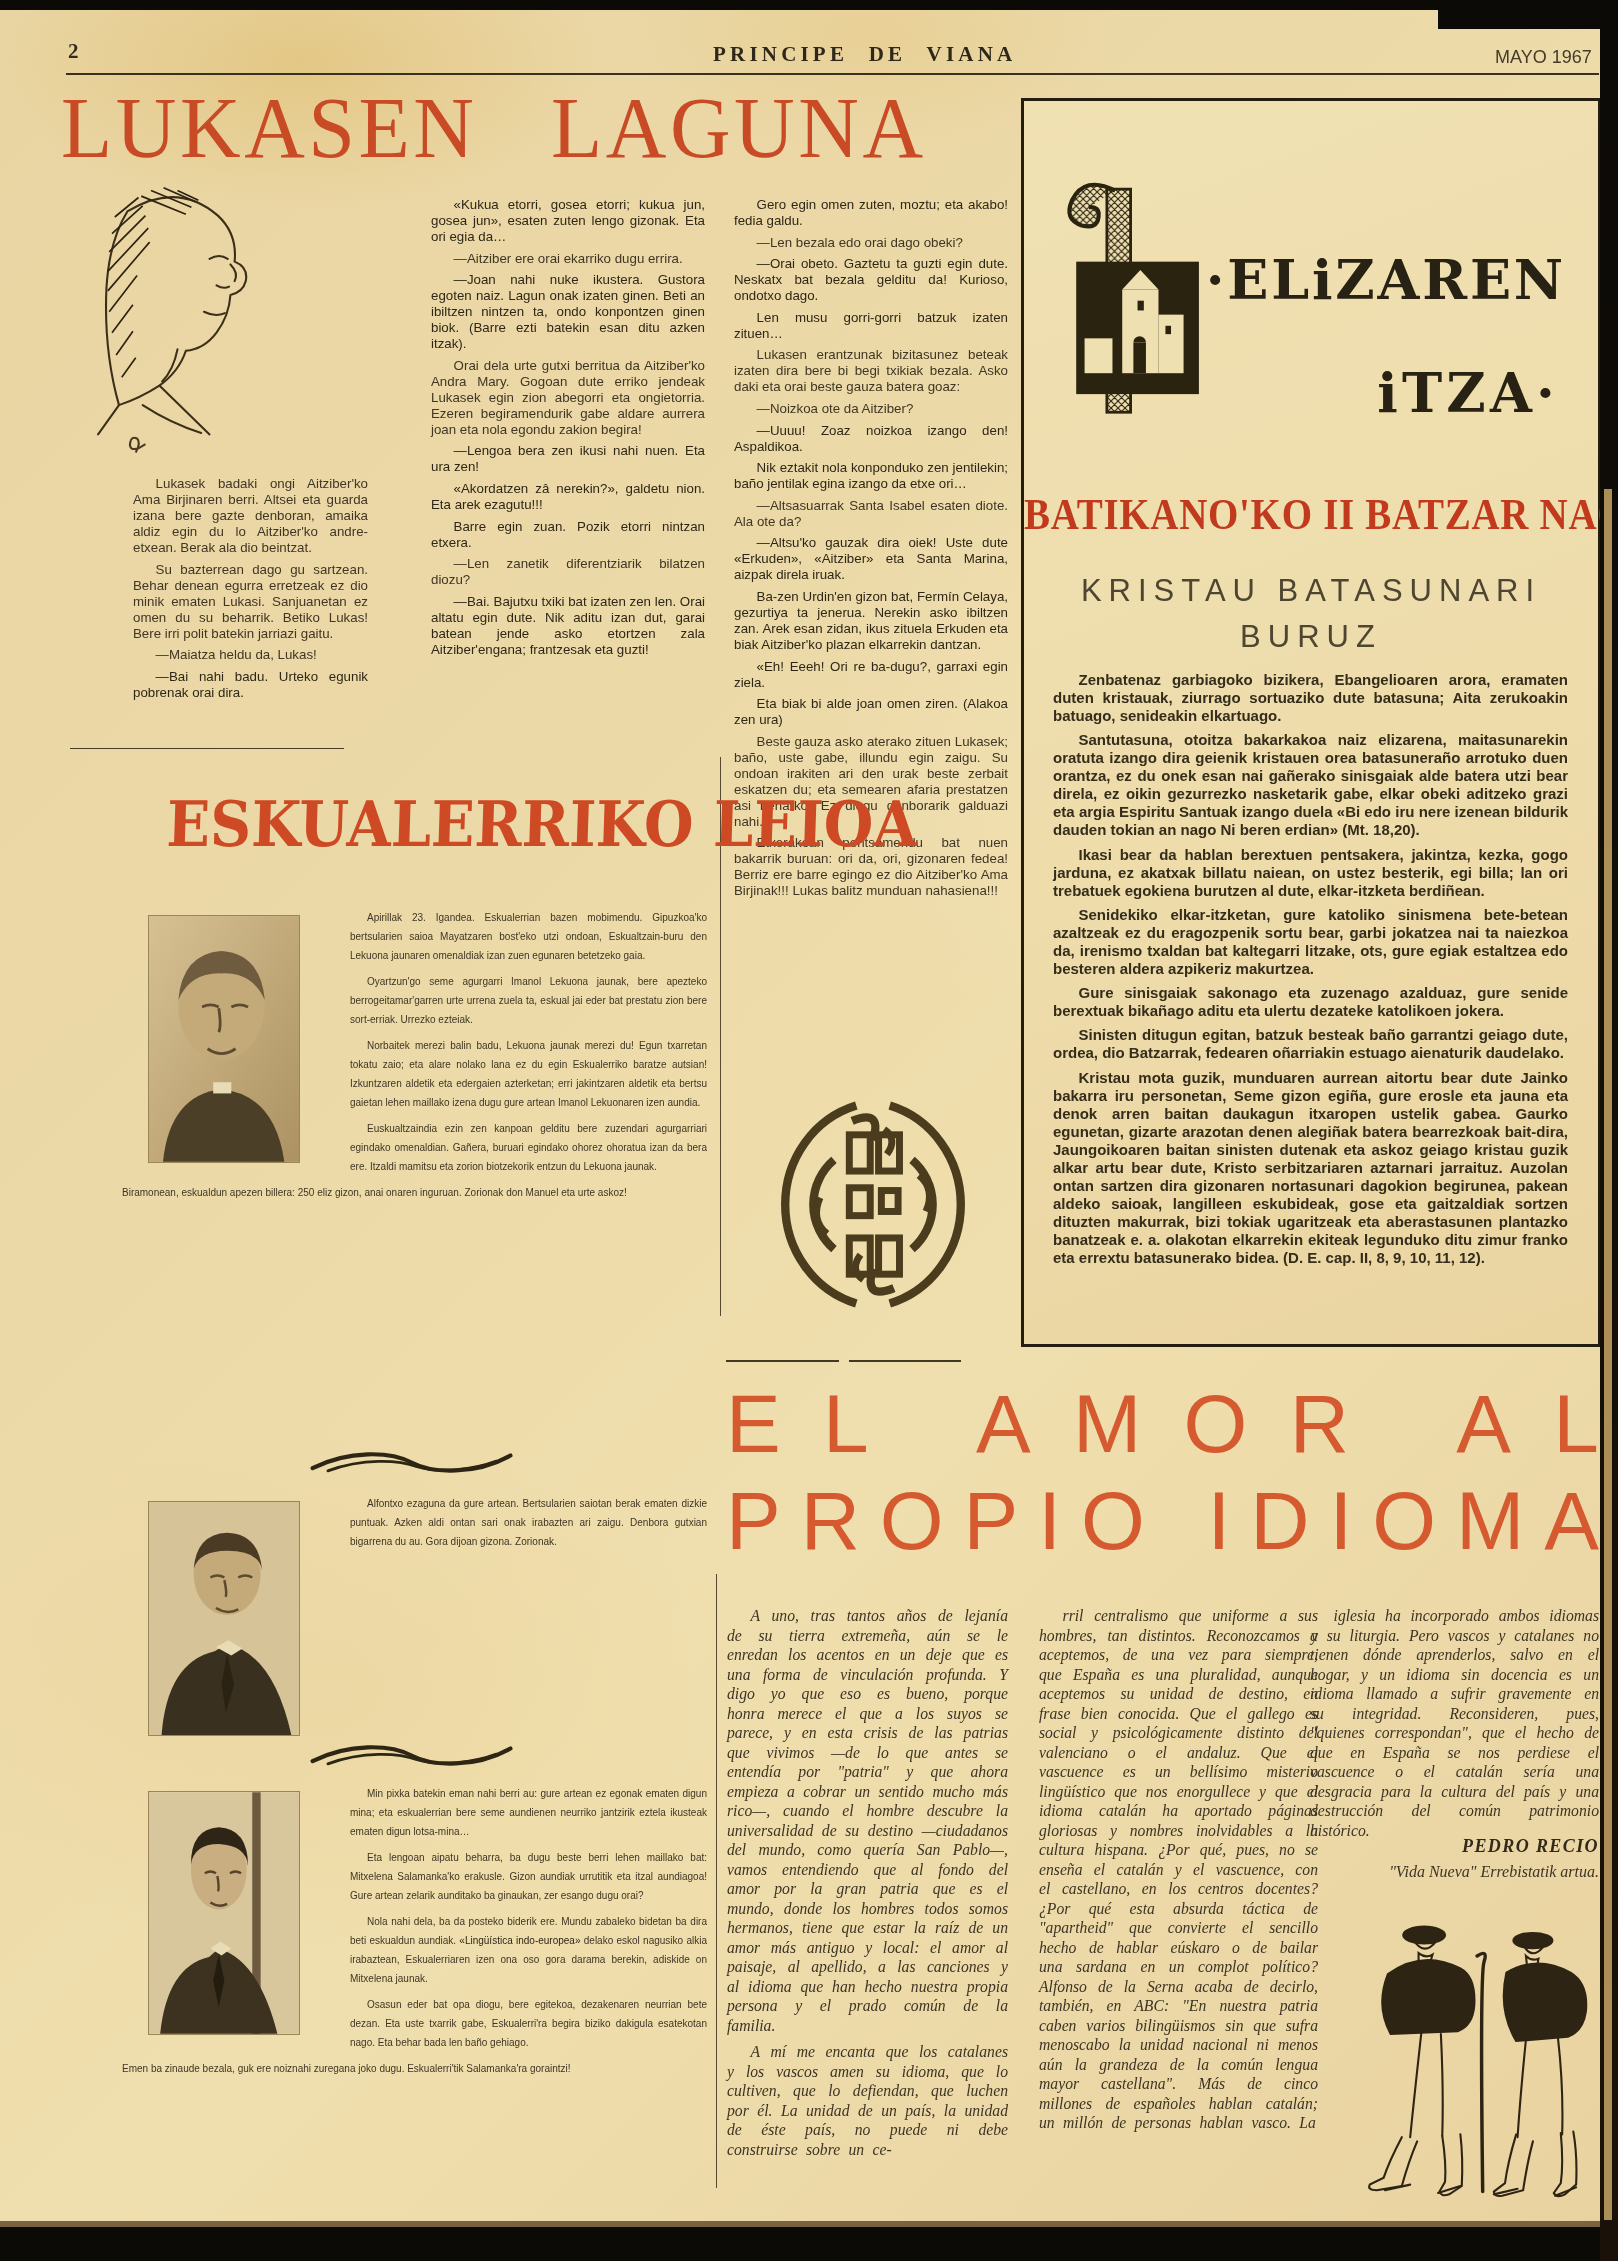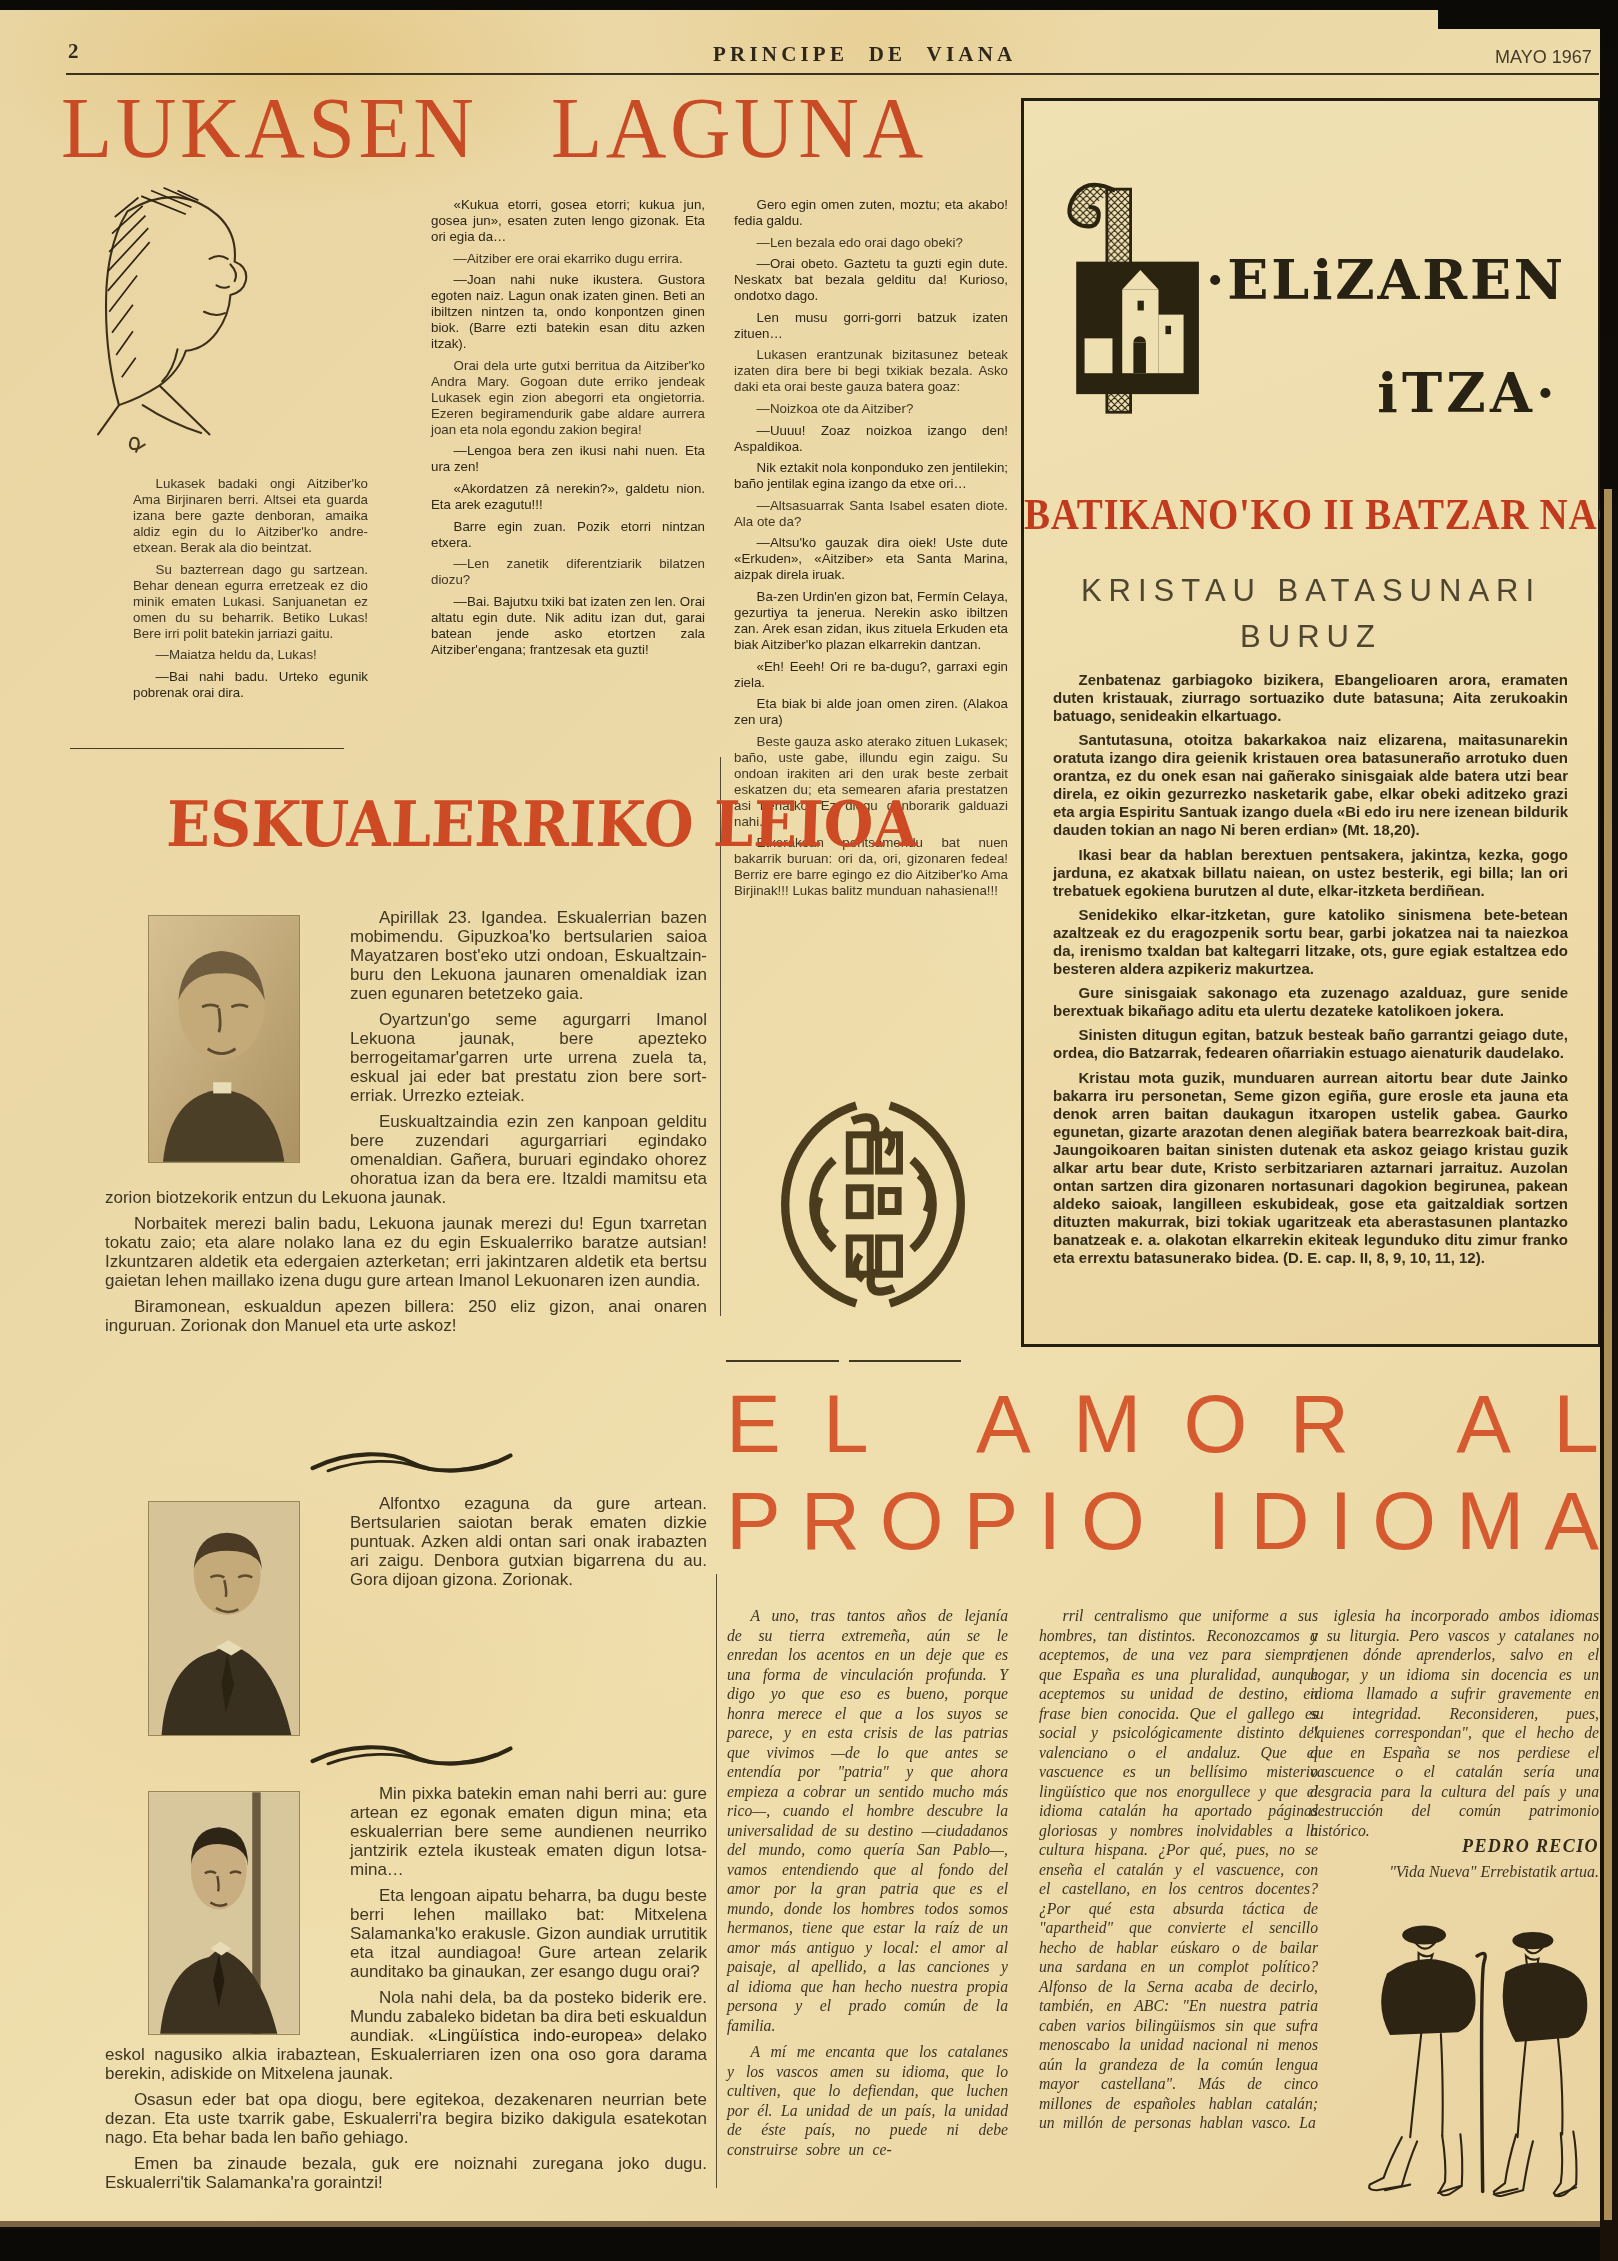--- a/index.html
+++ b/index.html
@@ -83,21 +83,21 @@
   .spcolC{left:1310px;top:1606px;width:289px;}
   .sig-name{left:1310px;top:1836px;width:289px;text-align:right;font:italic 700 18px "Liberation Serif",serif;color:#32291a;letter-spacing:1.4px;}
   .sig-src{left:1310px;top:1863px;width:289px;text-align:right;font:italic 400 16px "Liberation Serif",serif;color:#3d3424;}
 
   
   .eskual-title{
     left:168px;top:787px;width:559px;text-align:center;
     font:700 57px "DejaVu Serif",serif;color:#cd4a24;
     transform:scaleY(1.1) skewX(-2deg);transform-origin:center top;white-space:nowrap;
   }
-  .section{font-size:17px;line-height:19px;color:#3f3624;}
+  .section{font-size:10px;line-height:19px;color:#3f3624;}
   .section .para{margin-bottom:7px;}
   .sec-lekuona{left:105px;top:908px;width:602px;}
   .sec-bilbao{left:105px;top:1494px;width:602px;}
   .sec-mitxelena{left:105px;top:1784px;width:602px;}
   .photo{float:left;margin:7px 50px 8.4px 43px;border:0.7px solid #9a8557;}
   .divider{left:307px;width:209px;height:31px;}
   .div1{top:1447px;}
   .div2{top:1740px;}
 
   .sketch{left:73px;top:175px;}
@@ -324,22 +324,22 @@
         </defs>
       <ellipse cx="104" cy="128" rx="62" ry="78" fill="#c4aa79"></ellipse>
       <path d="M42,120 q6,-66 62,-70 q56,4 62,70 q-18,-40 -62,-38 q-44,-2 -62,38" fill="#6f5c3e"></path>
       <path d="M76,130 q12,-6 24,0 M118,130 q12,-6 24,0 M100,132 q4,26 0,34 M84,190 q20,14 40,0" stroke="#5d4b30" stroke-width="4" fill="none"></path>
       <path d="M20,352 q10,-96 84,-104 q76,8 90,104 Z" fill="#4c3f28"></path>
       <rect x="92" y="238" width="26" height="16" fill="#e8dcb6"></rect>
     </svg>
     <div>
         <p class="para">Apirillak 23. Igandea. Eskualerrian bazen mobimendu. Gipuzkoa'ko bertsularien saioa Mayatzaren bost'eko utzi ondoan, Eskualtzain-buru den Lekuona jaunaren omenaldiak izan zuen egunaren betetzeko gaia.</p>
         <p class="para">Oyartzun'go seme agurgarri Imanol Lekuona jaunak, bere apezteko berrogeitamar'garren urte urrena zuela ta, eskual jai eder bat prestatu zion bere sort-erriak. Urrezko ezteiak.</p>
+        <p class="para">Norbaitek merezi balin badu, Lekuona jaunak merezi du! Egun txarretan tokatu zaio; eta alare nolako lana ez du egin Eskualerriko baratze autsian! Izkuntzaren aldetik eta edergaien azterketan; erri jakintzaren aldetik eta bertsu gaietan lehen maillako izena dugu gure artean Imanol Lekuonaren izen aundia.</p>
         <p class="para">Euskualtzaindia ezin zen kanpoan gelditu bere zuzendari agurgarriari egindako omenaldian. Gañera, buruari egindako ohorez ohoratua izan da bera ere. Itzaldi mamitsu eta zorion biotzekorik entzun du Lekuona jaunak.</p>
-        <p class="para">Norbaitek merezi balin badu, Lekuona jaunak merezi du! Egun txarretan tokatu zaio; eta alare nolako lana ez du egin Eskualerriko baratze autsian! Izkuntzaren aldetik eta edergaien azterketan; erri jakintzaren aldetik eta bertsu gaietan lehen maillako izena dugu gure artean Imanol Lekuonaren izen aundia.</p>
         <p class="para">Biramonean, eskualdun apezen billera: 250 eliz gizon, anai onaren inguruan. Zorionak don Manuel eta urte askoz!</p>
       </div>
   </section>
 
   <svg class="abs divider div1" viewBox="0 0 300 44">
     <path d="M8,30 C60,4 120,6 150,22 C180,38 242,40 292,12" fill="none" stroke="#2e2614" stroke-width="6" stroke-linecap="round"></path>
     <path d="M30,34 C80,16 130,18 158,28 C190,38 240,32 272,20" fill="none" stroke="#2e2614" stroke-width="4" stroke-linecap="round"></path>
   </svg>
 
   <section class="abs section sec-bilbao">

